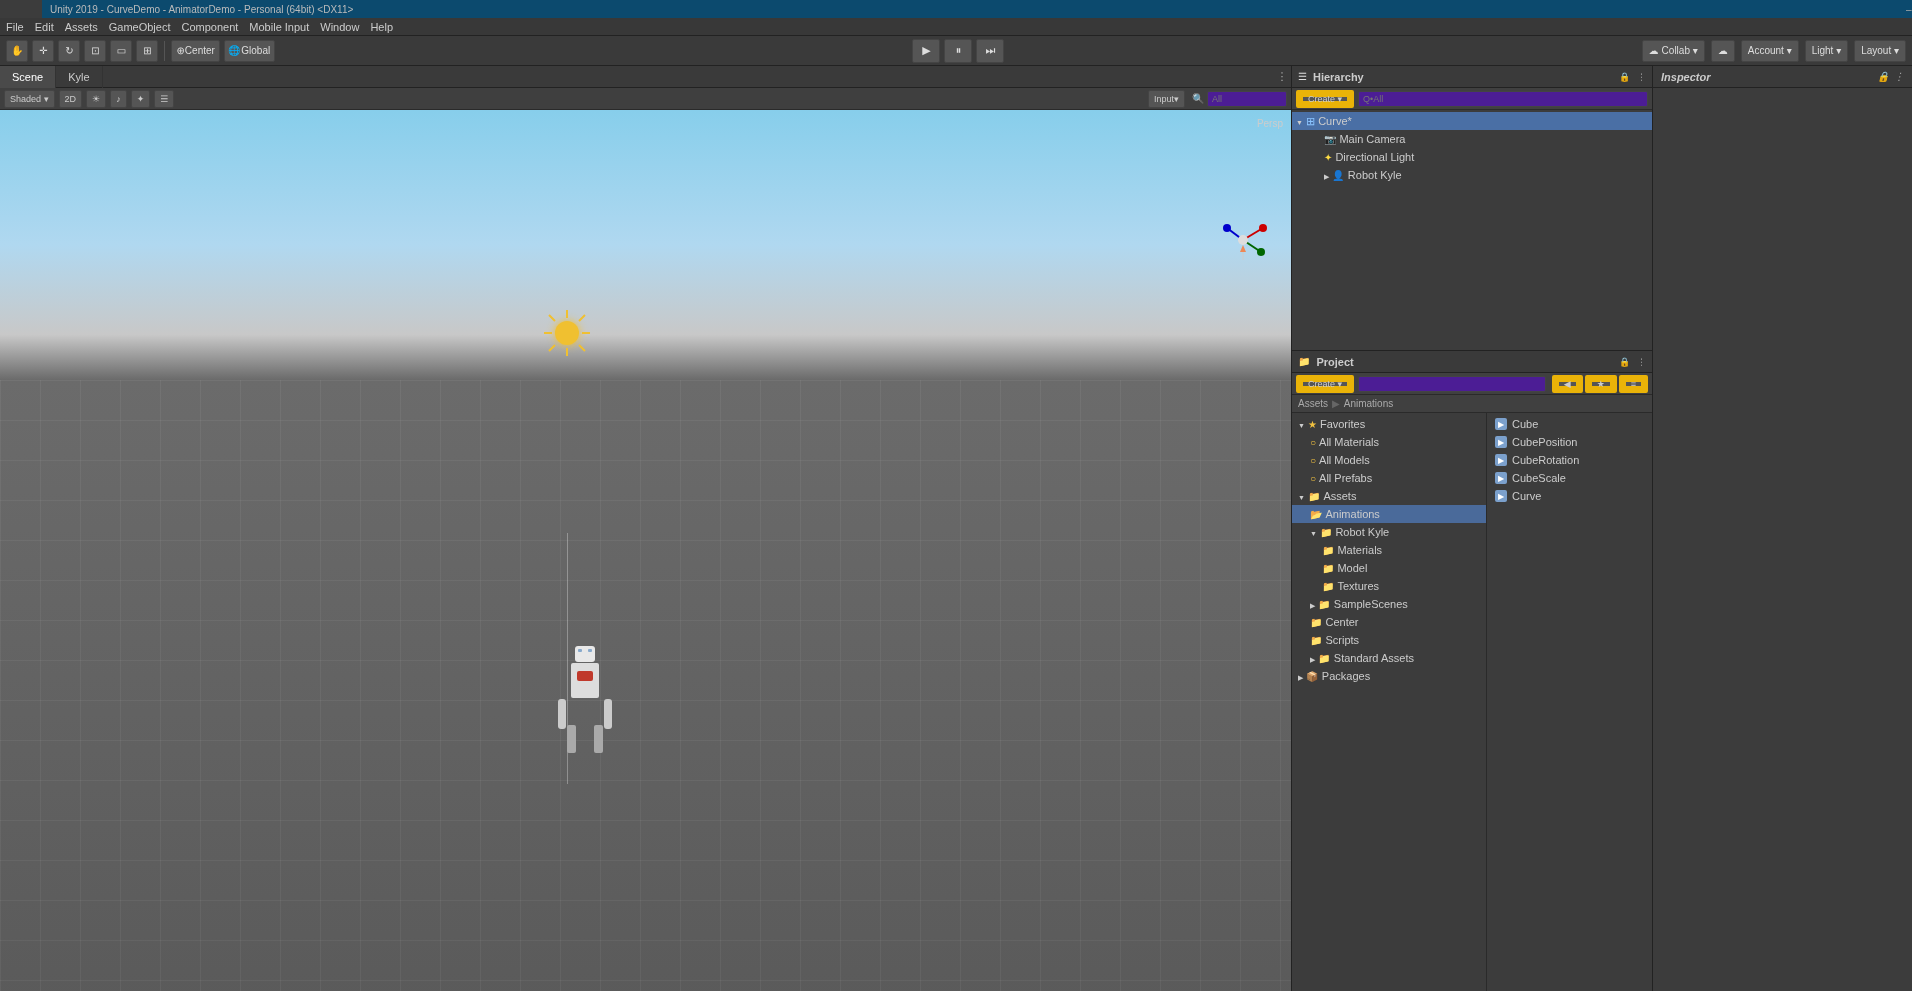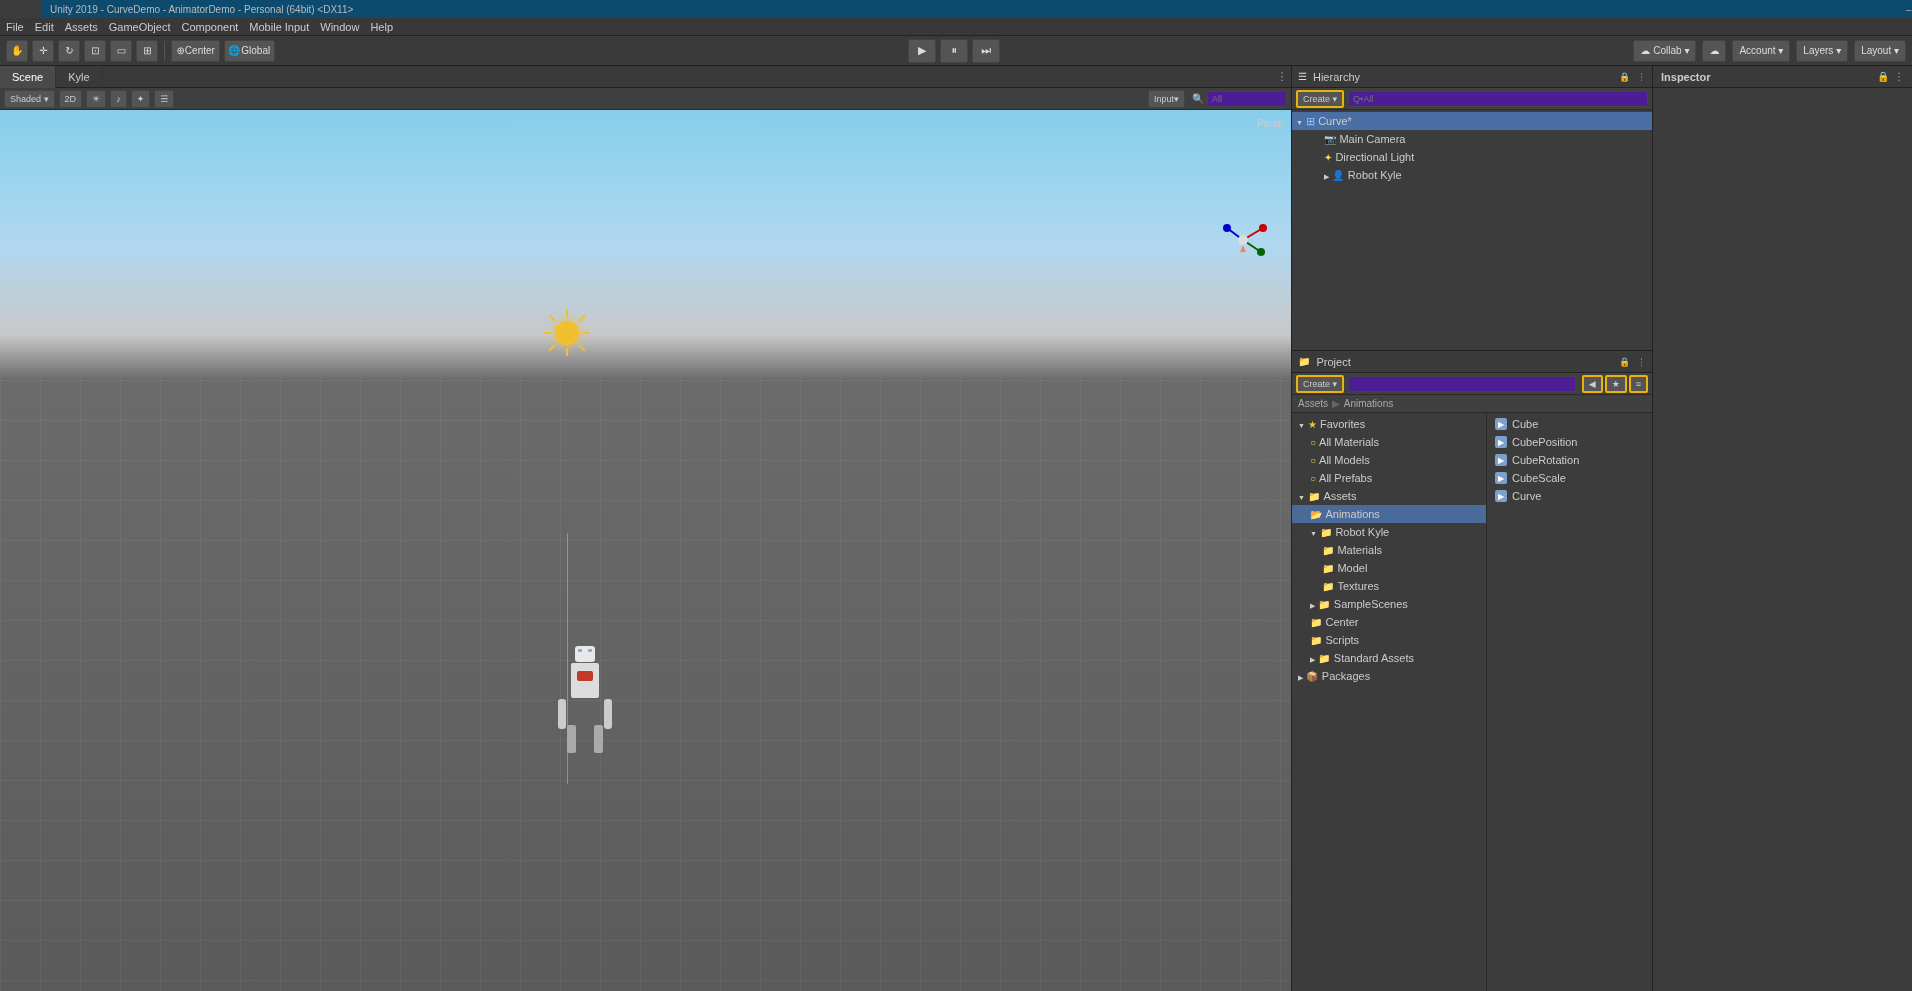--- a/index.html
+++ b/index.html
@@ -317,41 +317,41 @@
       background: #3a3a3a;
       display: flex;
       align-items: center;
       padding: 0 6px;
       border-bottom: 1px solid #222;
       gap: 6px;
     }
     .panel-header-title {
       color: #ccc;
       font-size: 11px;
-      font-weight: normal;
+      font-weight: bold;
       flex: 1;
     }
     .panel-header-btn {
       font-size: 9px;
       color: #aaa;
       cursor: pointer;
     }
     .hierarchy-toolbar {
       height: 22px;
       background: #404040;
       display: flex;
       align-items: center;
       padding: 0 4px;
       gap: 4px;
       border-bottom: 1px solid #2a2a2a;
     }
     .hier-create-btn {
       height: 18px;
       background: #555;
-      border: 2px solid #eab308;
+      border: 7px solid #eab308;
       color: #ccc;
       font-size: 9px;
       padding: 0 5px;
       cursor: pointer;
       border-radius: 2px;
       display: flex;
       align-items: center;
       gap: 2px;
     }
     .hier-search {
@@ -485,20 +485,21 @@
       display: flex;
       flex-direction: column;
     }
     .inspector-header {
       height: 22px;
       background: #3a3a3a;
       display: flex;
       align-items: center;
       padding: 0 8px;
       border-bottom: 1px solid #222;
+      font-style: italic;
     }
     .inspector-title {
       color: #ccc;
       font-size: 11px;
       font-weight: bold;
       flex: 1;
     }
     .inspector-content {
       flex: 1;
       background: #3c3c3c;
@@ -561,21 +562,21 @@
       <span>☁</span>
       <span>Collab ▾</span>
     </div>
     <div class="toolbar-dropdown">
       <span>☁</span>
     </div>
     <div class="toolbar-dropdown">
       <span>Account ▾</span>
     </div>
     <div class="toolbar-dropdown">
-      <span>Layers ▾</span>
+      <span>Light ▾</span>
     </div>
     <div class="toolbar-dropdown">
       <span>Layout ▾</span>
     </div>
   </div>
 </div>
 
 <div class="main-layout">
 
   <div class="scene-panel">

